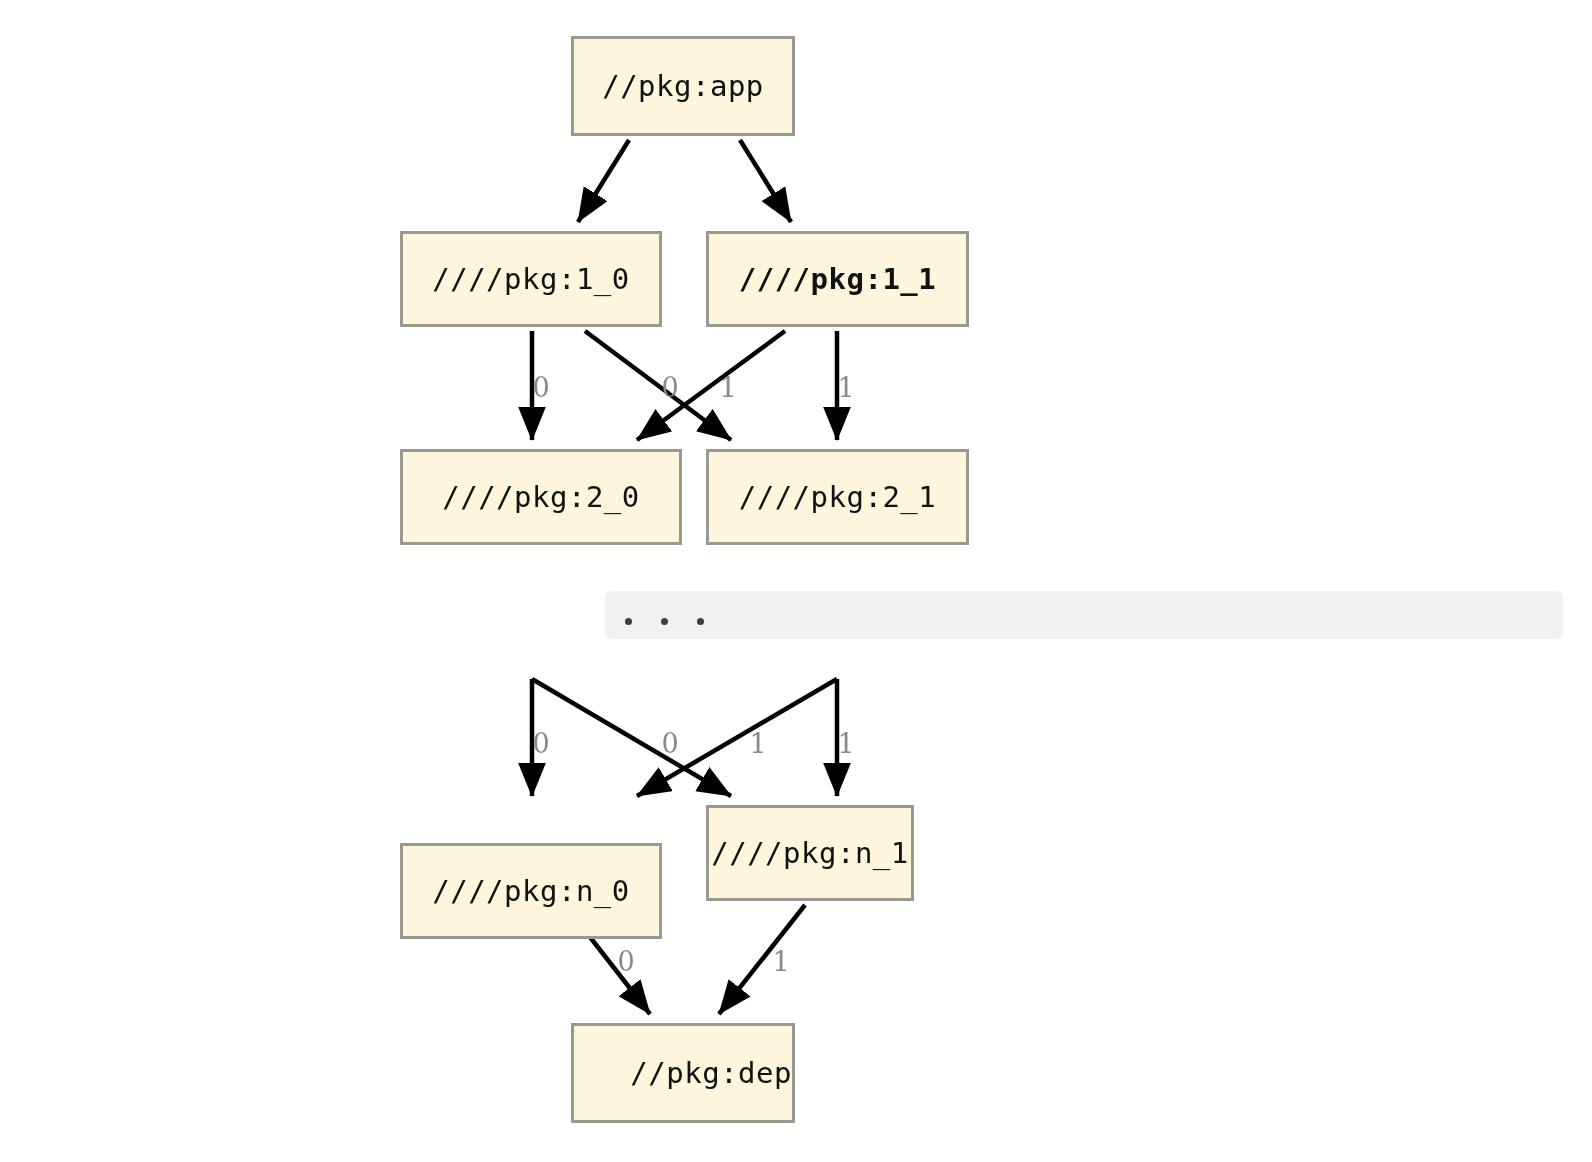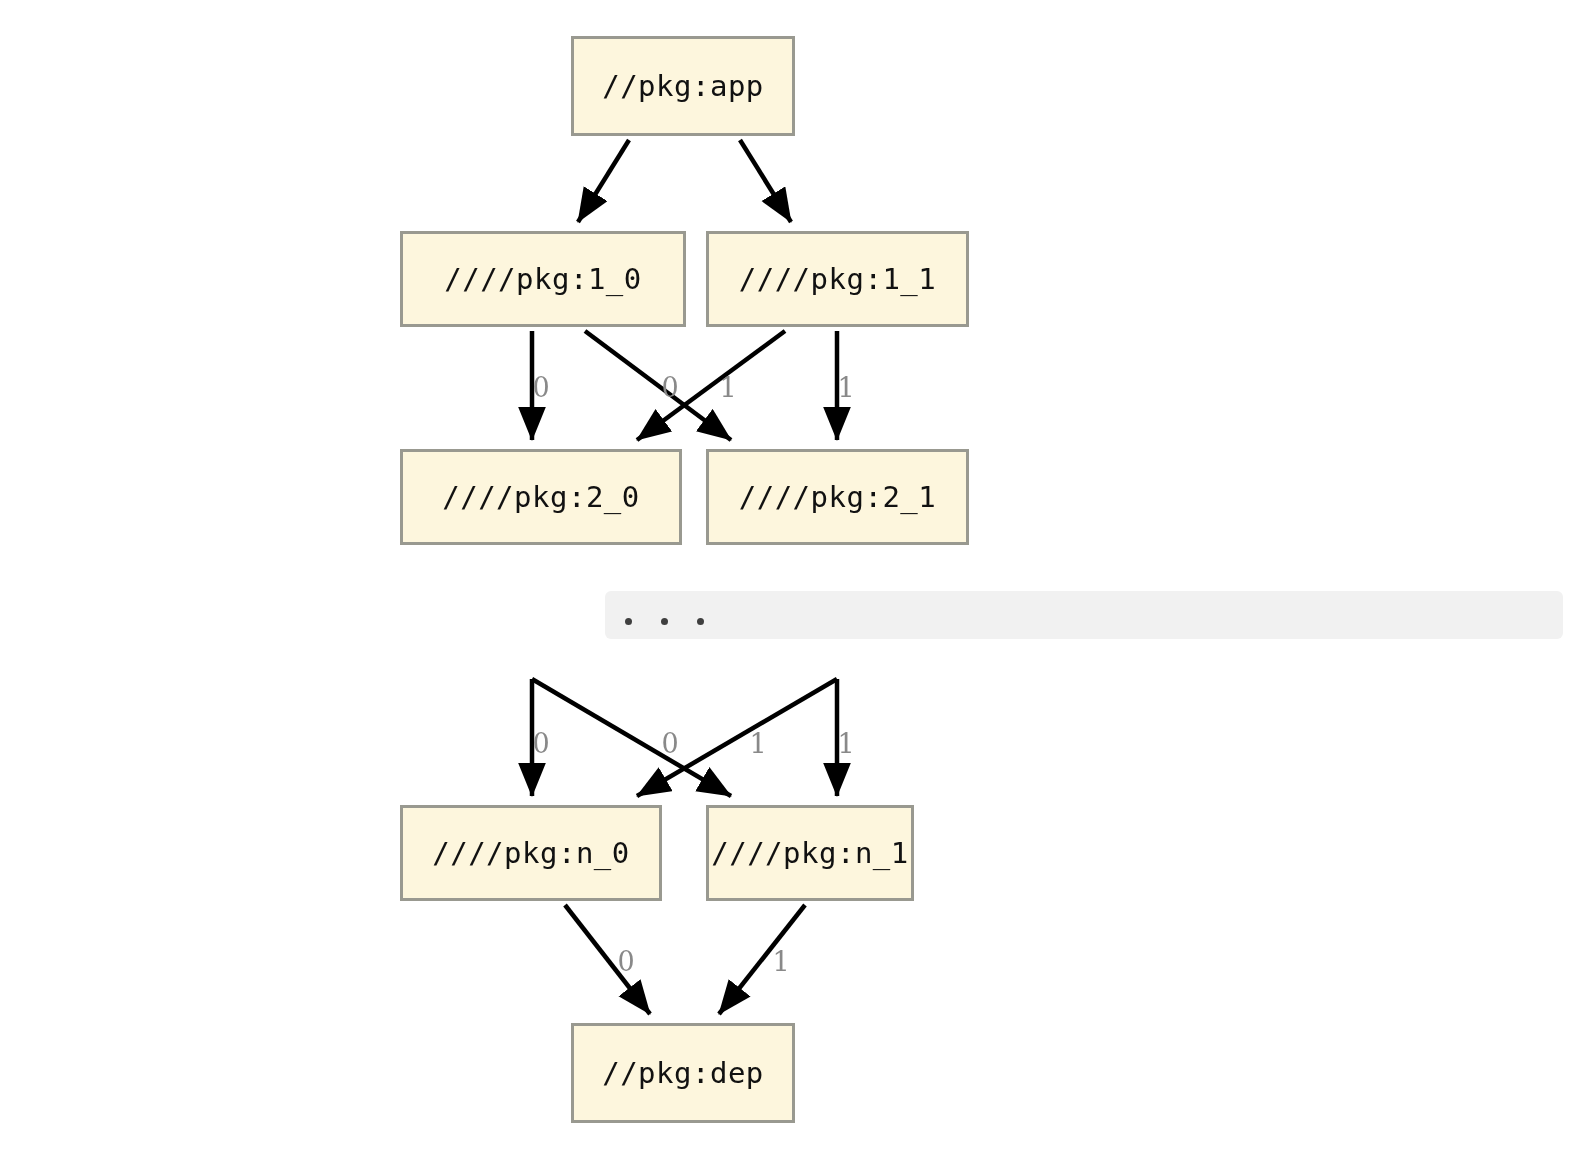--- a/index.html
+++ b/index.html
@@ -108,45 +108,45 @@
 
     <line x1="565" y1="905" x2="650" y2="1014" stroke="#000000" stroke-width="4.5" marker-end="url(#arrowhead)"></line>
 
     <line x1="805" y1="905" x2="719" y2="1014" stroke="#000000" stroke-width="4.5" marker-end="url(#arrowhead)"></line>
   </svg>
 
   <div class="node-box" style="left:571px; top:36px; width:224px; height:100px;">
     <span class="node-label">//pkg:app</span>
   </div>
 
-  <div class="node-box" style="left:400px; top:231px; width:286px; height:96px;">
+  <div class="node-box" style="left:400px; top:231px; width:262px; height:96px;">
     <span class="node-label">////pkg:1_0</span>
   </div>
 
-  <div class="node-box" style="left:706px; top:231px; width:263px; height:96px;">
+  <div class="node-box" style="left:706px; top:231px; width:263px; height:96px;font-weight:bold;">
     <span class="node-label">////pkg:1_1</span>
   </div>
 
   <div class="node-box" style="left:400px; top:449px; width:282px; height:96px;">
     <span class="node-label">////pkg:2_0</span>
   </div>
 
   <div class="node-box" style="left:706px; top:449px; width:263px; height:96px;">
     <span class="node-label">////pkg:2_1</span>
   </div>
 
-  <div class="node-box" style="left:400px; top:805px; width:262px; height:96px;">
+  <div class="node-box" style="left:400px; top:843px; width:262px; height:96px;">
     <span class="node-label">////pkg:n_0</span>
   </div>
 
   <div class="node-box" style="left:706px; top:805px; width:208px; height:96px;">
     <span class="node-label">////pkg:n_1</span>
   </div>
 
-  <div class="node-box" style="left:571px; top:1023px; width:224px; height:100px;">
+  <div class="node-box" style="left:571px; top:1023px; width:224px; height:100px;justify-content:flex-end;">
     <span class="node-label">//pkg:dep</span>
   </div>
 
   <span class="edge-label" style="left:541px; top:387px;">0</span>
   <span class="edge-label" style="left:670px; top:387px;">0</span>
   <span class="edge-label" style="left:728px; top:387px;">1</span>
   <span class="edge-label" style="left:846px; top:387px;">1</span>
 
   <span class="edge-label" style="left:541px; top:743px;">0</span>
   <span class="edge-label" style="left:670px; top:743px;">0</span>

